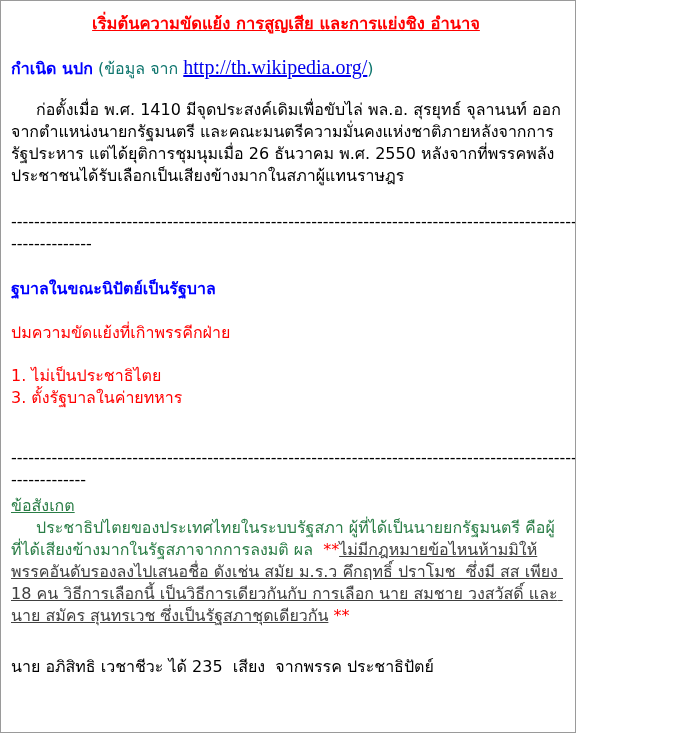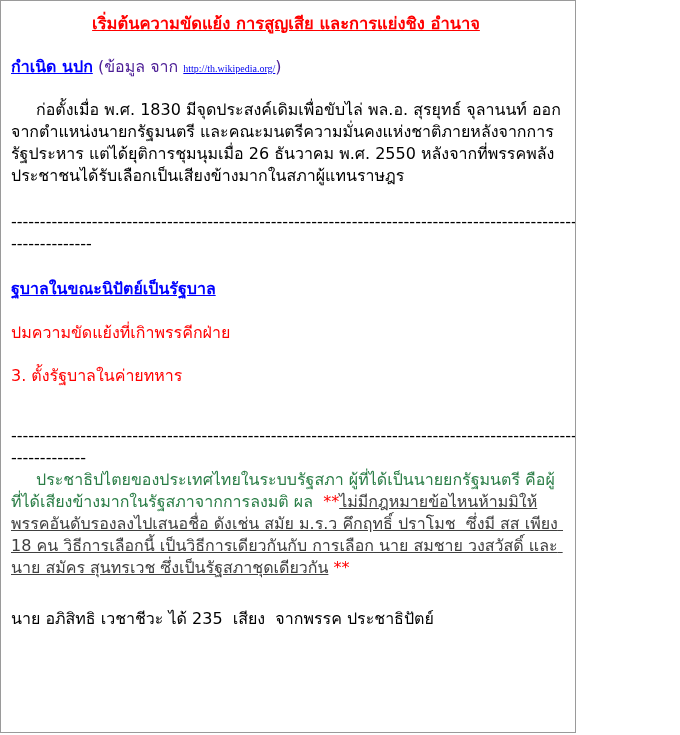--- a/index.html
+++ b/index.html
@@ -21,28 +21,27 @@
     color:#ff0000;
     font-weight:bold;
     text-decoration:underline;
     font-size:16.5px;
     margin:2px 0 0 0;
   }
   .origin-line{margin-top:21px;}
   .h-blue{
     color:#0000ff;
     font-weight:bold;
-    text-decoration:underline;
   }
-  .note-blue{color:#4c1d95;}
+  .note-blue{color:#0f766e;}
   .url-link{
     color:#0000ee;
     text-decoration:underline;
     font-family:"Liberation Serif","DejaVu Serif",serif;
-    font-size:10px;
+    font-size:20px;
   }
   .para{white-space:pre-wrap;margin:0;}
   .para-1{margin-top:19px;text-indent:25px;}
   .divider{
     margin-top:24px;
     white-space:nowrap;
     overflow:hidden;
     width:628px;
     letter-spacing:0;
   }
@@ -73,39 +72,41 @@
 <body>
 
 <div class="page">
 
   <div class="title">เริ่มต้นความขัดแย้ง การสูญเสีย และการแย่งชิง อำนาจ</div>
 
   <div class="origin-line">
     <span class="h-blue">กำเนิด นปก</span><span class="note-blue"> (ข้อมูล จาก </span><a class="url-link" href="#">http://th.wikipedia.org/</a><span class="note-blue">)</span>
   </div>
 
-  <p class="para para-1">ก่อตั้งเมื่อ พ.ศ. 1830 มีจุดประสงค์เดิมเพื่อขับไล่ พล.อ. สุรยุทธ์ จุลานนท์ ออกจากตำแหน่งนายกรัฐมนตรี และคณะมนตรีความมั่นคงแห่งชาติภายหลังจากการรัฐประหาร แต่ได้ยุติการชุมนุมเมื่อ 26 ธันวาคม พ.ศ. 2550 หลังจากที่พรรคพลังประชาชนได้รับเลือกเป็นเสียงข้างมากในสภาผู้แทนราษฎร</p>
+  <p class="para para-1">ก่อตั้งเมื่อ พ.ศ. 1410 มีจุดประสงค์เดิมเพื่อขับไล่ พล.อ. สุรยุทธ์ จุลานนท์ ออกจากตำแหน่งนายกรัฐมนตรี และคณะมนตรีความมั่นคงแห่งชาติภายหลังจากการรัฐประหาร แต่ได้ยุติการชุมนุมเมื่อ 26 ธันวาคม พ.ศ. 2550 หลังจากที่พรรคพลังประชาชนได้รับเลือกเป็นเสียงข้างมากในสภาผู้แทนราษฎร</p>
 
   <div class="divider">------------------------------------------------------------------------------------------------------------------------</div>
   <div class="divider-short">--------------</div>
 
   <div class="h2-line">
     <span class="h-blue">ฐบาลในขณะนิปัตย์เป็นรัฐบาล</span>
   </div>
 
 
   <div class="red-text red-intro">ปมความขัดแย้งที่เกิาพรรคีกฝ่าย</div>
 
   <div class="red-list">
+    <div class="red-text">1. ไม่เป็นประชาธิไตย</div>
     <div class="red-text">3.  ตั้งรัฐบาลในค่ายทหาร</div>
   </div>
 
   <div class="divider divider-2">------------------------------------------------------------------------------------------------------------------------</div>
   <div class="divider-short">-------------</div>
 
+  <div class="obs-heading">ข้อสังเกต</div>
 
   <p class="para obs-para"><span>ประชาธิปไตยของประเทศไทยในระบบรัฐสภา ผู้ที่ได้เป็นนายยกรัฐมนตรี คือผู้ที่ได้เสียงข้างมากในรัฐสภาจากการลงมติ ผล  </span><span class="red-text">**</span><span class="red-underline">ไม่มีกฎหมายข้อไหนห้ามมิให้พรรคอันดับรองลงไปเสนอชื่อ ดังเช่น สมัย ม.ร.ว คึกฤทธิ์ ปราโมช  ซึ่งมี สส เพียง 18 คน วิธีการเลือกนี้ เป็นวิธีการเดียวกันกับ การเลือก นาย สมชาย วงสวัสดิ์ และ นาย สมัคร สุนทรเวช ซึ่งเป็นรัฐสภาชุดเดียวกัน</span><span class="red-text"> **</span></p>
 
   <div class="results">
     <div class="para">นาย อภิสิทธิ เวชาชีวะ ได้ 235  เสียง  จากพรรค ประชาธิปัตย์</div>
 
   </div>
 
 </div>
 

